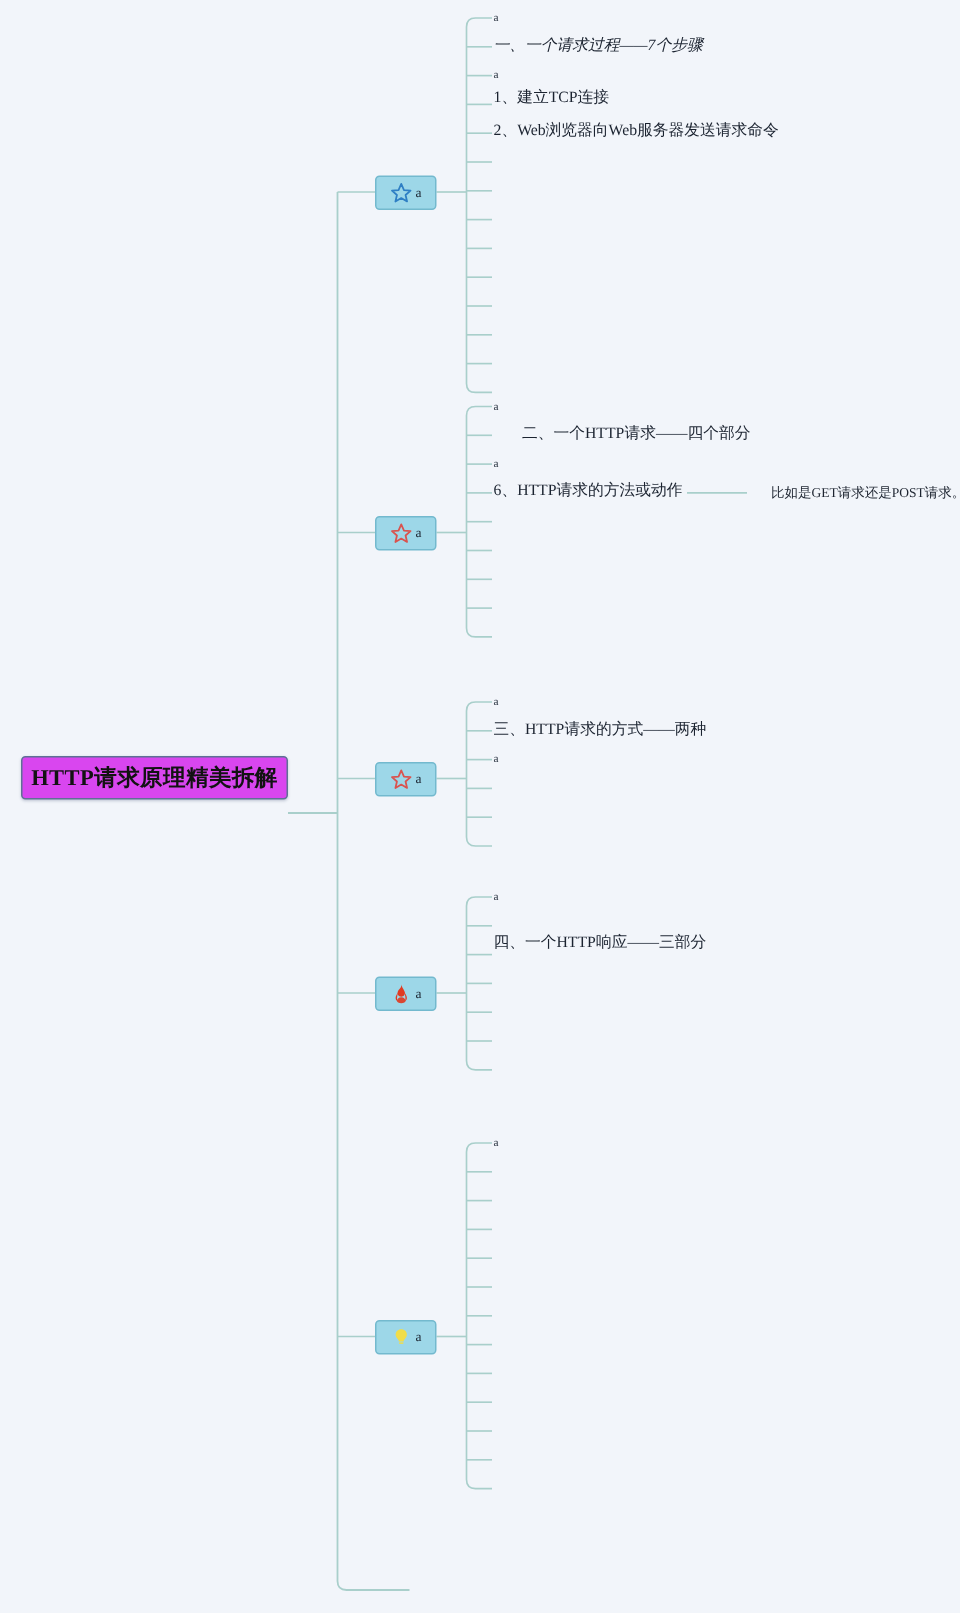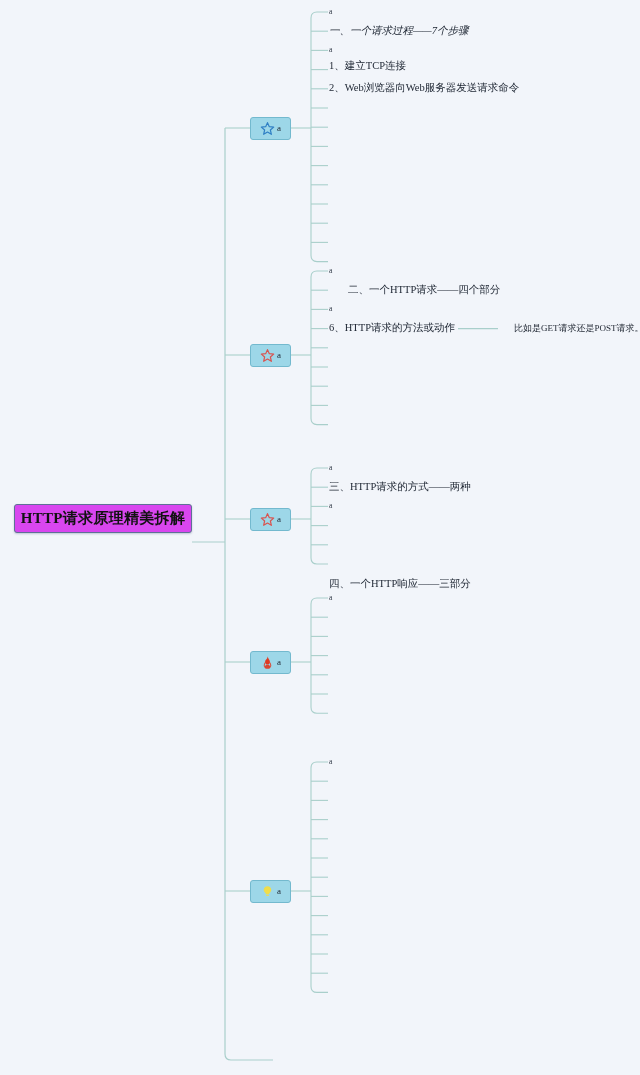--- a/index.html
+++ b/index.html
@@ -215,21 +215,21 @@
       <div class="branch-node" style="left: 250px; top: 650.5px; background: rgb(157, 215, 232);">
         <span class="branch-icon"><svg viewBox="0 0 24 24" width="15" height="15" aria-hidden="true">
     <path d="M12 2 C12.6 6 9 6.6 8.2 10.2 C7.6 13 9.4 15.2 12 15.2 C14.6 15.2 16.4 13 15.8 10.2 C15.3 7.8 13.4 6.6 12 2 Z" fill="#e03a22"></path>
     <path d="M12 15.6 C9.2 15.6 7.4 17.6 7.4 19.4 C7.4 21 9.4 22 12 22 C14.6 22 16.6 21 16.6 19.4 C16.6 17.6 14.8 15.6 12 15.6 Z" fill="#e03a22" opacity="0.92"></path>
     <path d="M8.6 10.6 C7.2 12.4 6 14.4 6 16.6 C6 18.4 7 19.6 8 20 C7 17.6 7.6 14.2 8.6 10.6 Z" fill="#e03a22"></path>
     <path d="M15.4 10.6 C16.8 12.4 18 14.4 18 16.6 C18 18.4 17 19.6 16 20 C17 17.6 16.4 14.2 15.4 10.6 Z" fill="#e03a22"></path>
   </svg></span>
         <span class="branch-letter">a</span>
       </div>
       <div class="leaf sz-small" style="left: 329px; top: 594px;">a</div>
-      <div class="leaf sz-main" style="left: 329px; top: 579px; font-family: Liberation Serif, serif;">四、一个HTTP响应——三部分</div>
+      <div class="leaf sz-main" style="left: 329px; top: 624px; font-family: Liberation Serif, serif;">四、一个HTTP响应——三部分</div>
       <div class="branch-node" style="left: 250px; top: 879.5px; background: rgb(157, 215, 232);">
         <span class="branch-icon"><svg viewBox="0 0 24 24" width="15" height="15" aria-hidden="true">
     <path d="M12 3.4 C8.5 3.4 6 5.9 6 9 C6 11.3 7.3 12.8 8.4 14 C9.1 14.8 9.4 15.5 9.5 16.4 L14.5 16.4 C14.6 15.5 14.9 14.8 15.6 14 C16.7 12.8 18 11.3 18 9 C18 5.9 15.5 3.4 12 3.4 Z" fill="#f0dd4a"></path>
     <rect x="9.6" y="17.2" width="4.8" height="2" rx="0.7" fill="#f0dd4a" opacity="0.85"></rect>
   </svg></span>
         <span class="branch-letter">a</span>
       </div>
       <div class="leaf sz-small" style="left: 329px; top: 758px;">a</div>
     </div>
 

